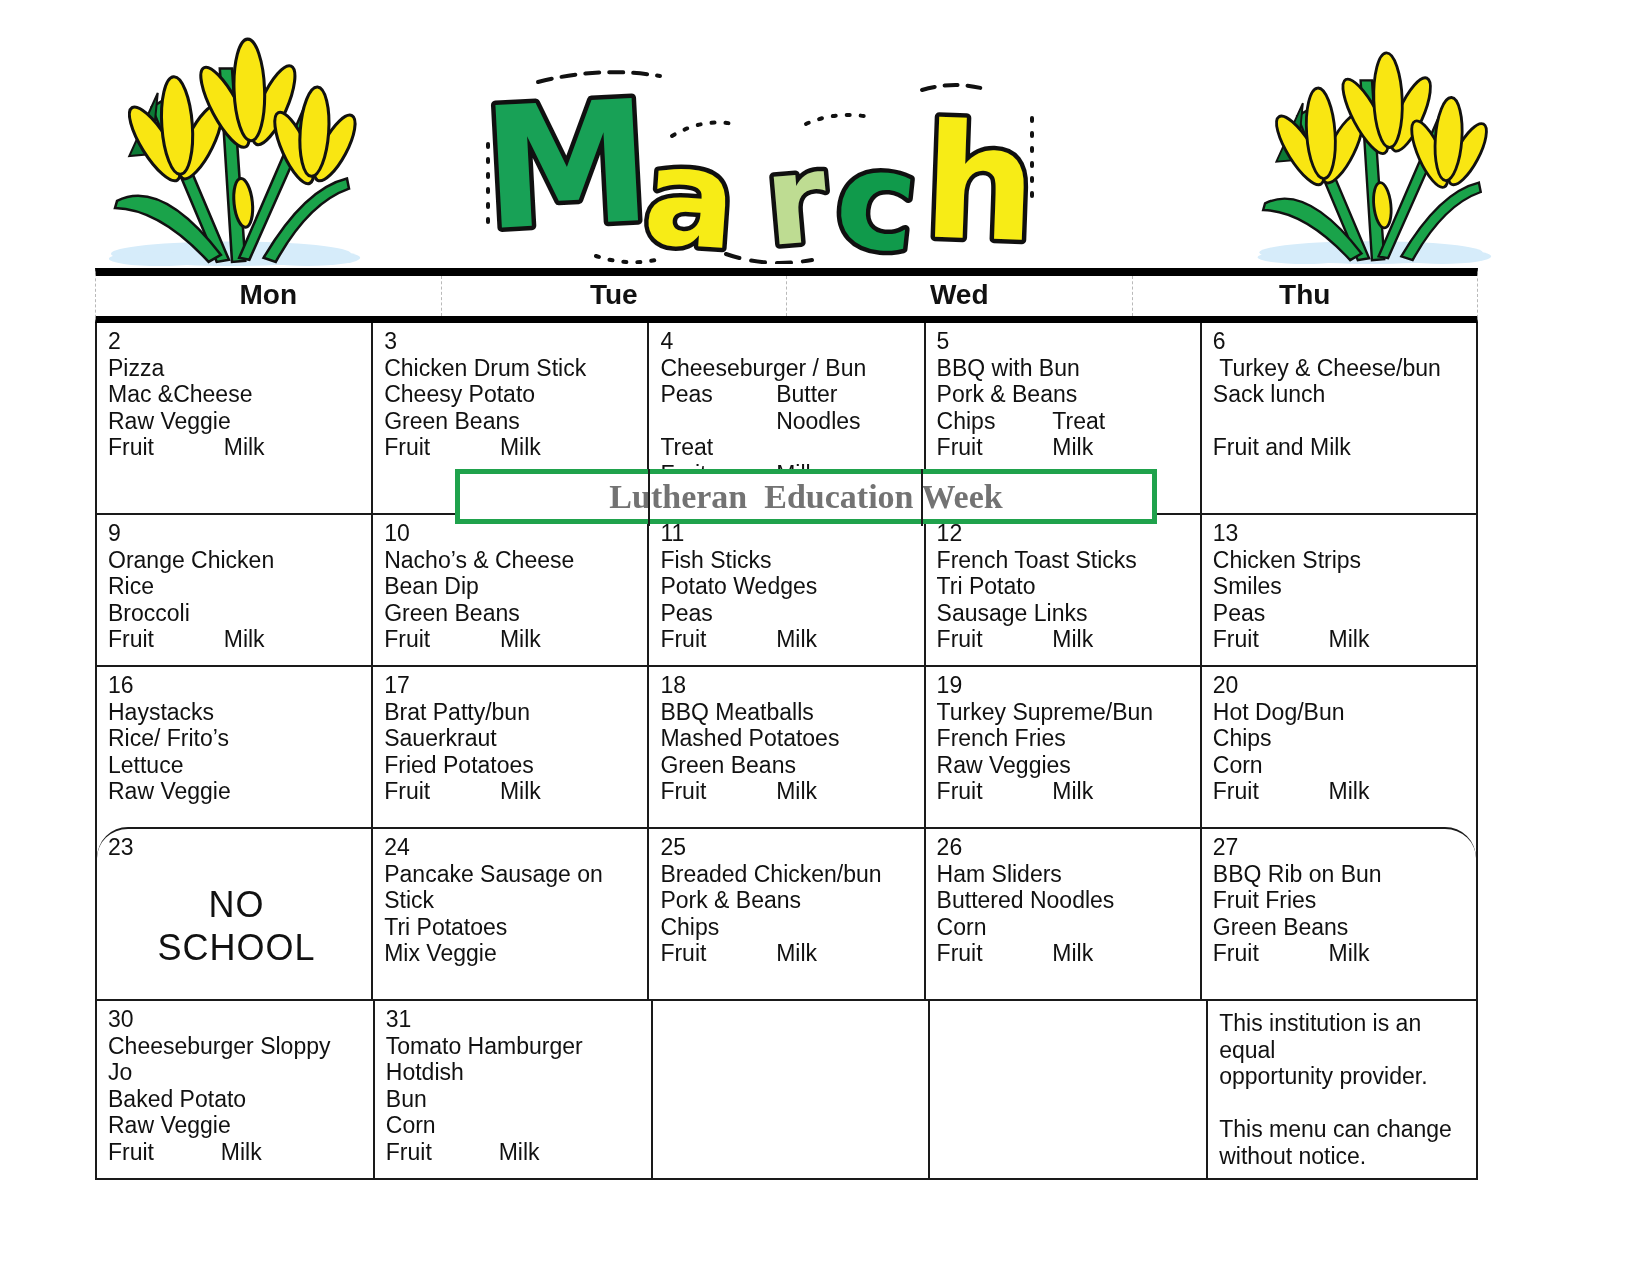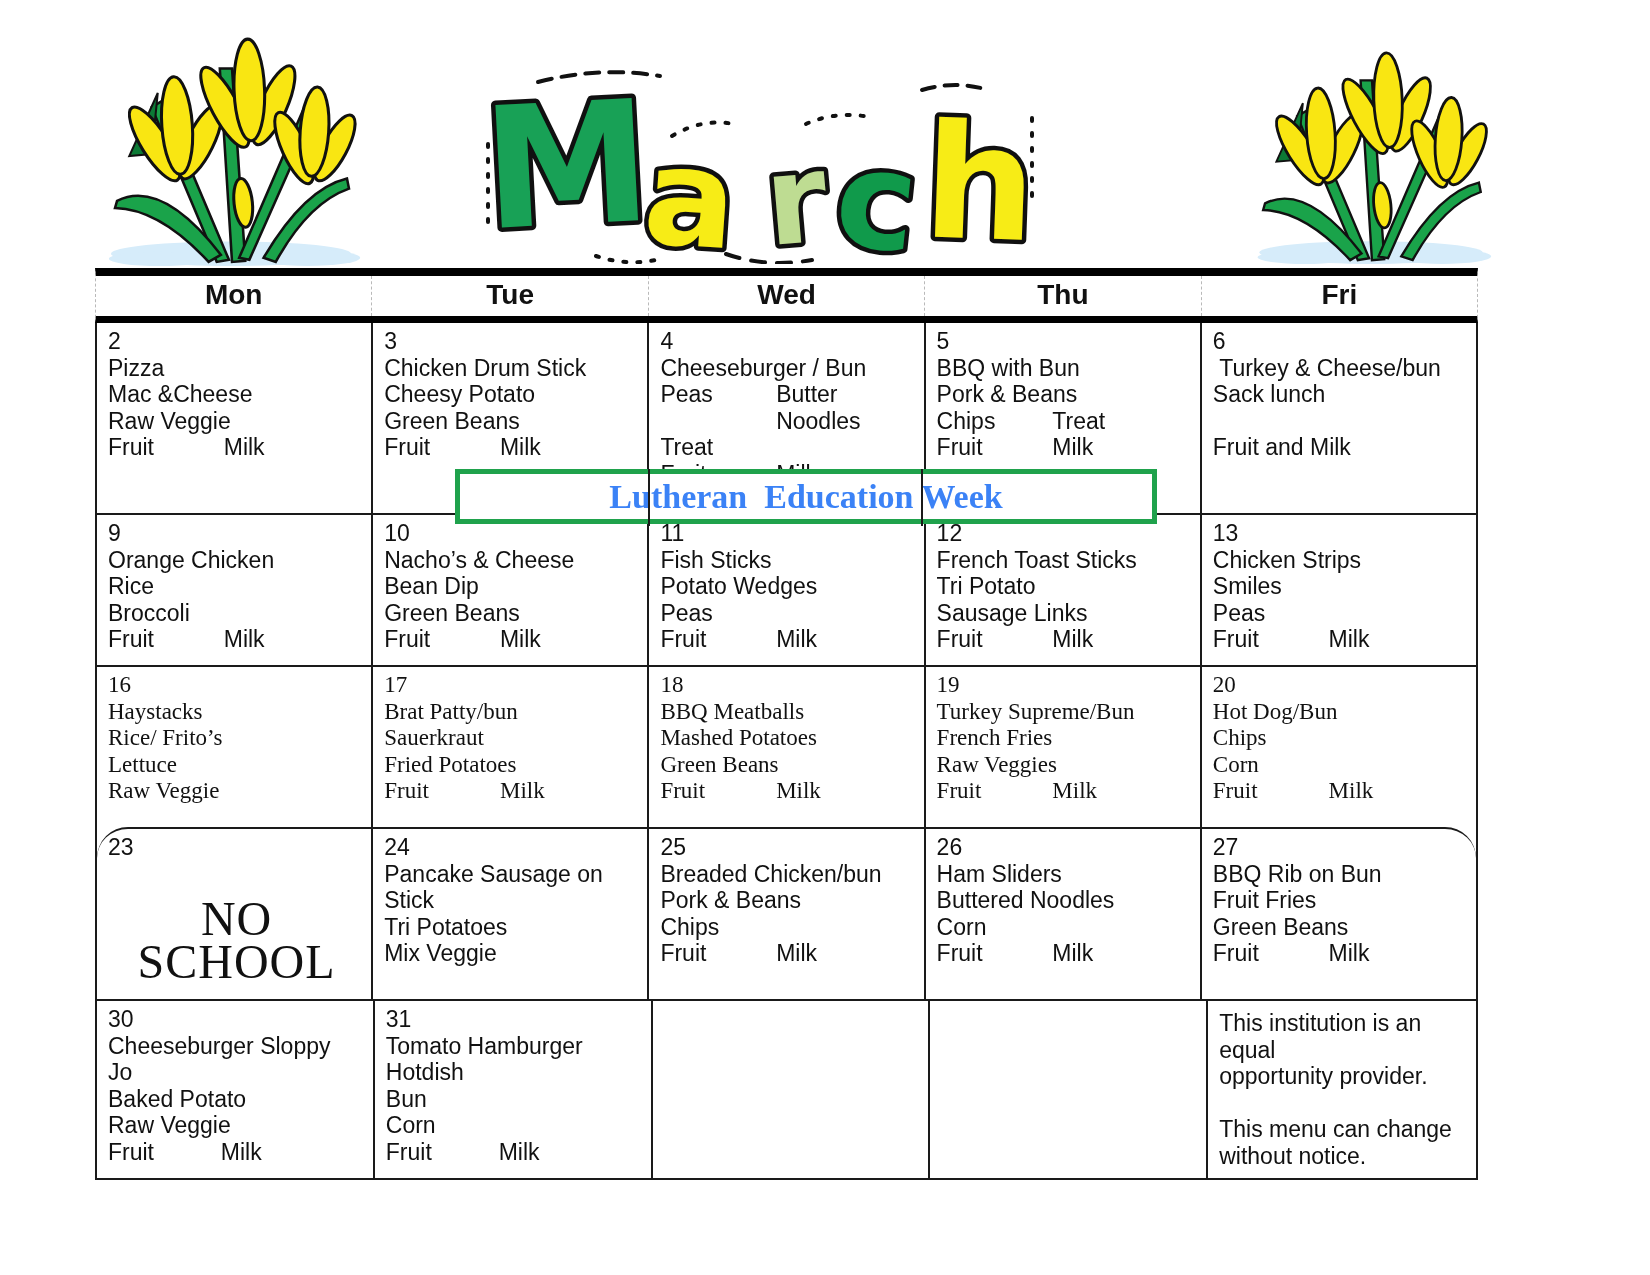--- a/index.html
+++ b/index.html
@@ -31,32 +31,32 @@
   .cal-cell {
     flex:1 1 0; border-left:2px solid #1a1a1a; padding:5px 6px 0 11px;
     font-size:23px; line-height:26.5px; overflow:hidden;
   }
   .cal-cell:first-child { border-left:none; }
   .cell-date { white-space:pre-wrap; }
   .line { white-space:pre-wrap; min-height:26.5px; }
   .line.split { display:flex; }
   .line.split .part-l { flex:0 0 45%; }
   .line.split .part-r { flex:1 1 auto; }
-  .no-school { text-align:center; font-size:48px; line-height:43px; margin-top:36px; letter-spacing:1px;font-family:Liberation Serif, serif; }
+  .no-school { text-align:center; font-size:36px; line-height:43px; margin-top:22px; letter-spacing:1px; }
   .notice-cell { padding-top:9px; }
 
   
   .edu-banner {
     position:absolute; left:455px; top:469px; width:692px; height:45px;
     background:#ffffff; border:5px solid #1fa24c; z-index:5;
     display:flex; align-items:center; justify-content:center;
   }
   .edu-banner-label {
     font-family:"Liberation Serif", serif; font-weight:bold; font-size:34px;
-    color:#3b82f6; white-space:pre;
+    color:#737373; white-space:pre;
   }
   .banner-vline { position:absolute; top:469px; width:2px; height:57px; background:#1a1a1a; z-index:6; }
   .banner-vline.v1 { left:648px; }
   .banner-vline.v2 { left:921px; }
 </style>
 </head>
 <body>
 
 <div class="menu-page">
 
@@ -112,21 +112,20 @@
   <svg class="flowers-right" viewBox="0 0 260 230" aria-hidden="true">
     <use href="#bouquet"></use>
   </svg>
 
   <div class="calendar">
     <div class="cal-header">
       <div class="hcell">Mon</div>
       <div class="hcell">Tue</div>
       <div class="hcell">Wed</div>
       <div class="hcell">Thu</div>
-      <div class="hcell">Fri</div>
     </div>
     <div class="cal-body">
         <div class="cal-row" style="height: 190px;">
           <div class="cal-cell">
             <div class="cell-date">2</div>
             <div class="line">Pizza</div>
             <div class="line">Mac &amp;Cheese</div>
             <div class="line">Raw Veggie</div>
             <div class="line split"><span class="part-l">Fruit</span><span class="part-r">Milk</span></div>
           </div>
@@ -189,21 +188,21 @@
             <div class="line split"><span class="part-l">Fruit</span><span class="part-r">Milk</span></div>
           </div>
           <div class="cal-cell">
             <div class="cell-date">13</div>
             <div class="line">Chicken Strips</div>
             <div class="line">Smiles</div>
             <div class="line">Peas</div>
             <div class="line split"><span class="part-l">Fruit</span><span class="part-r">Milk</span></div>
           </div>
         </div>
-        <div class="cal-row" style="height: 160px; font-family: Liberation Serif, serif;">
+        <div class="cal-row" style="height: 160px;">
           <div class="cal-cell">
             <div class="cell-date">16</div>
             <div class="line">Haystacks</div>
             <div class="line">Rice/ Frito’s</div>
             <div class="line">Lettuce</div>
             <div class="line">Raw Veggie</div>
           </div>
           <div class="cal-cell">
             <div class="cell-date">17</div>
             <div class="line">Brat Patty/bun</div>

